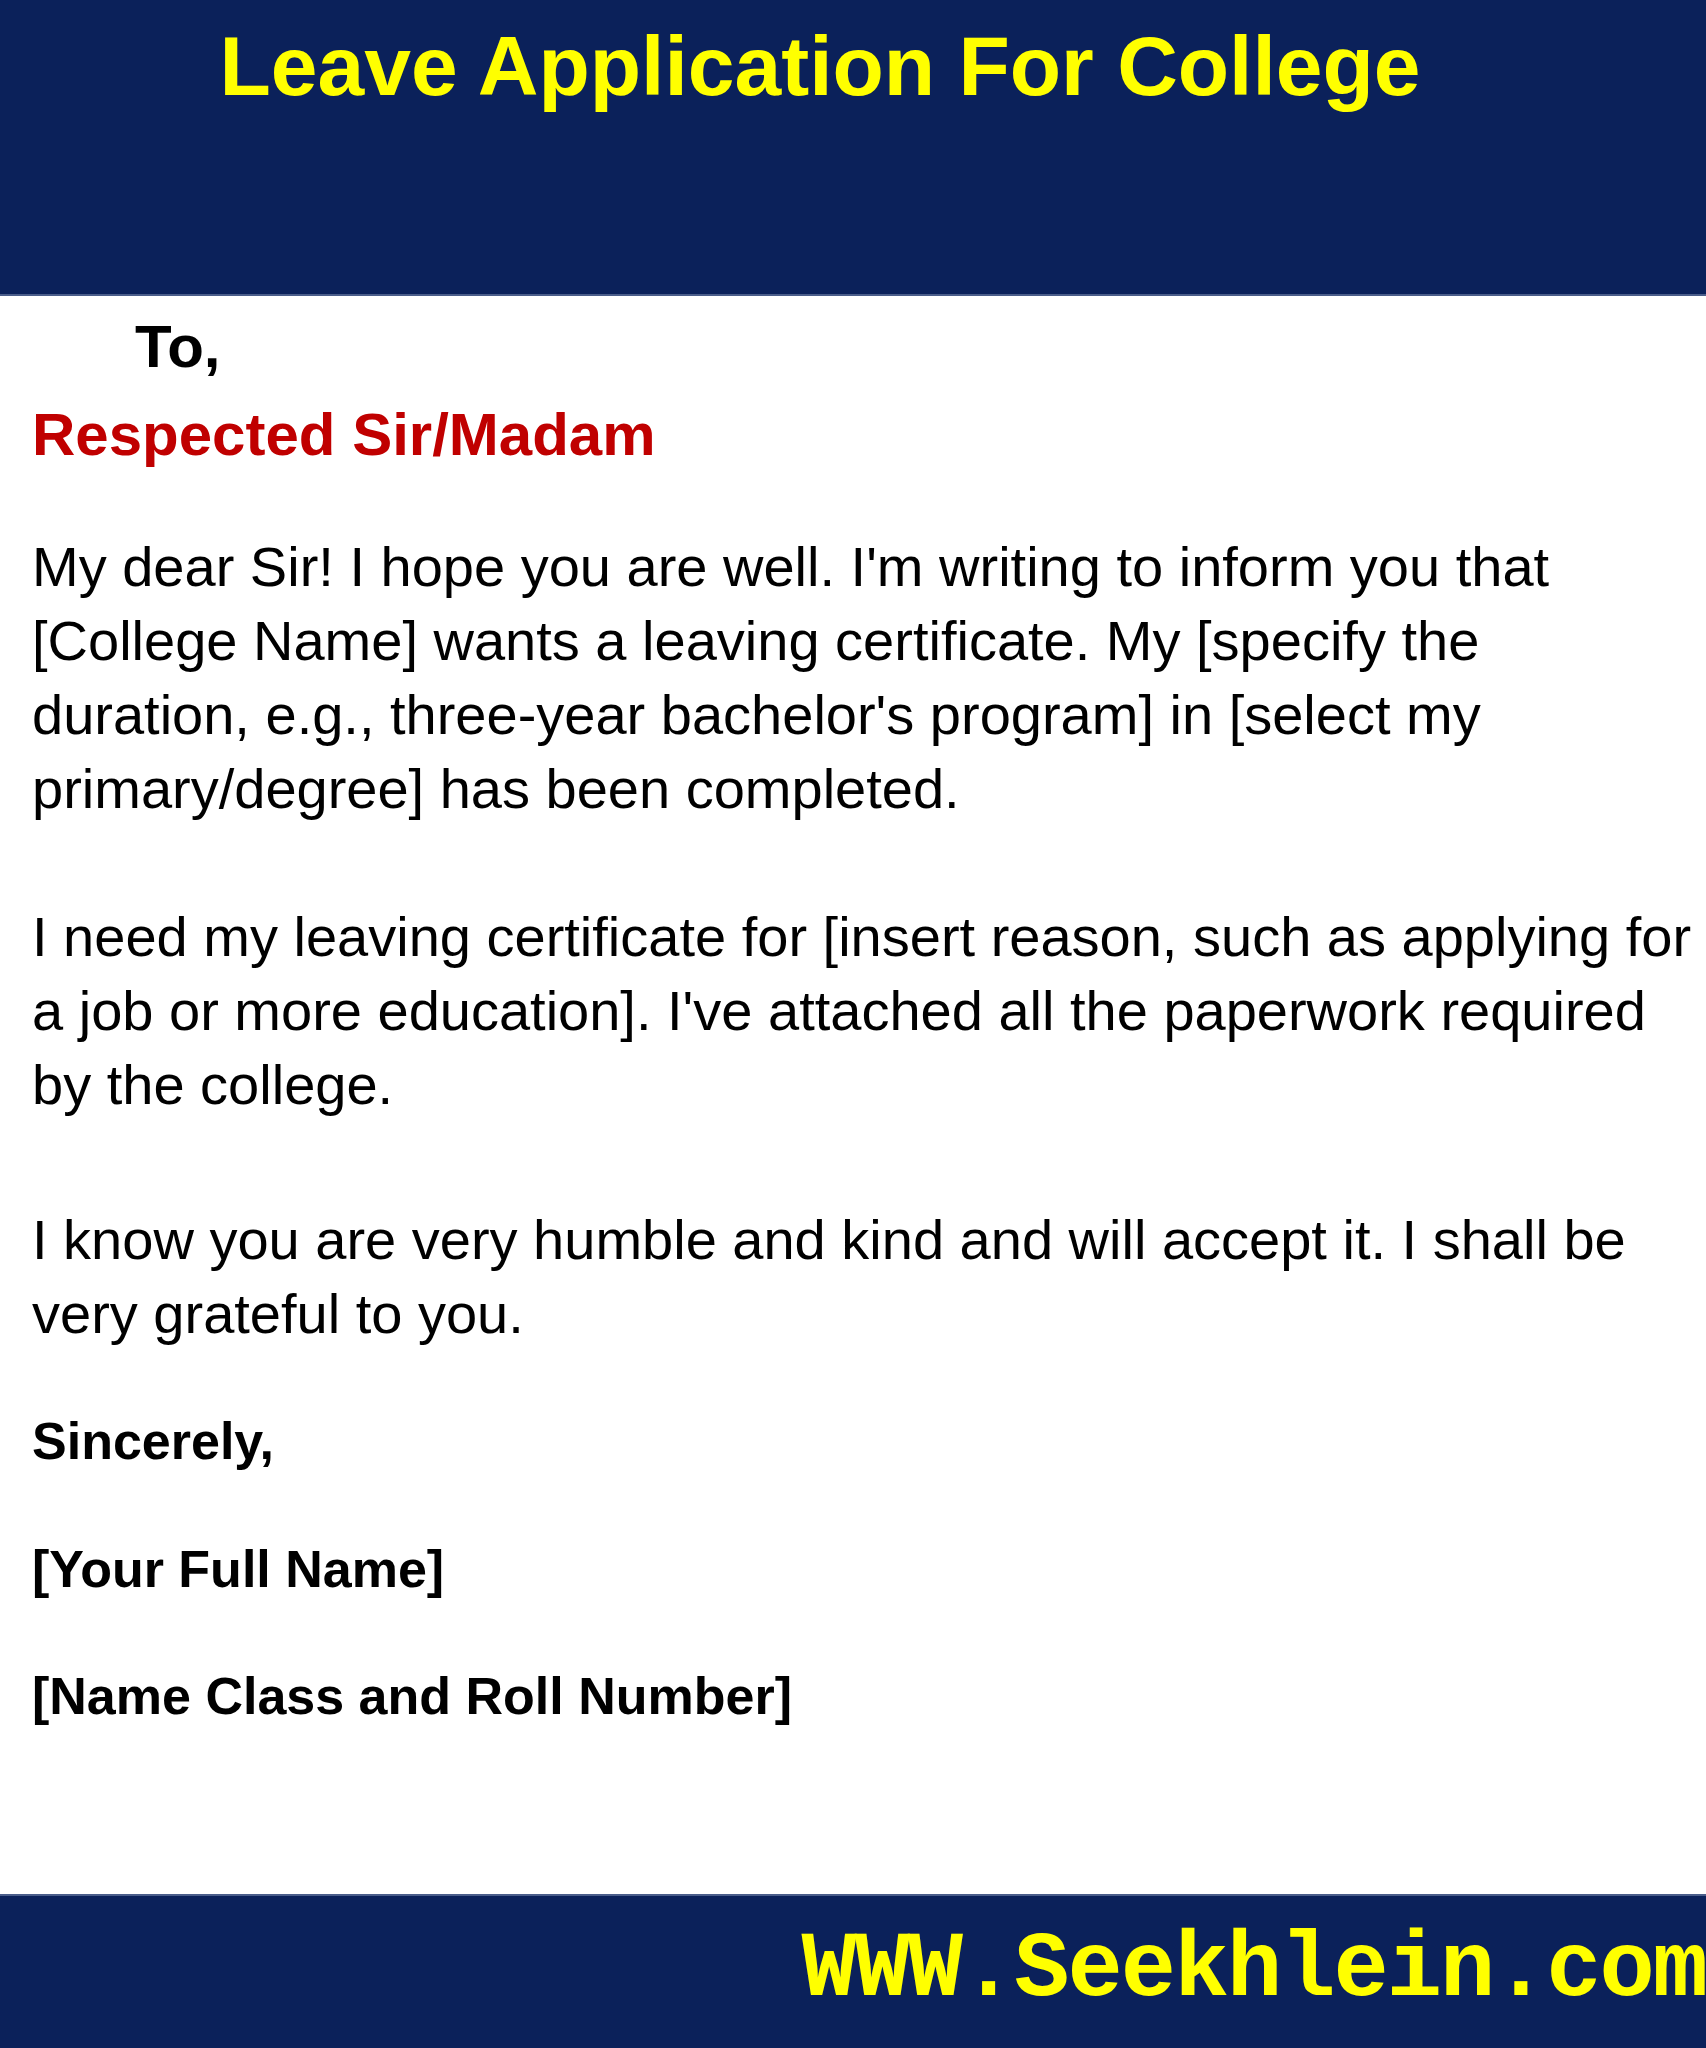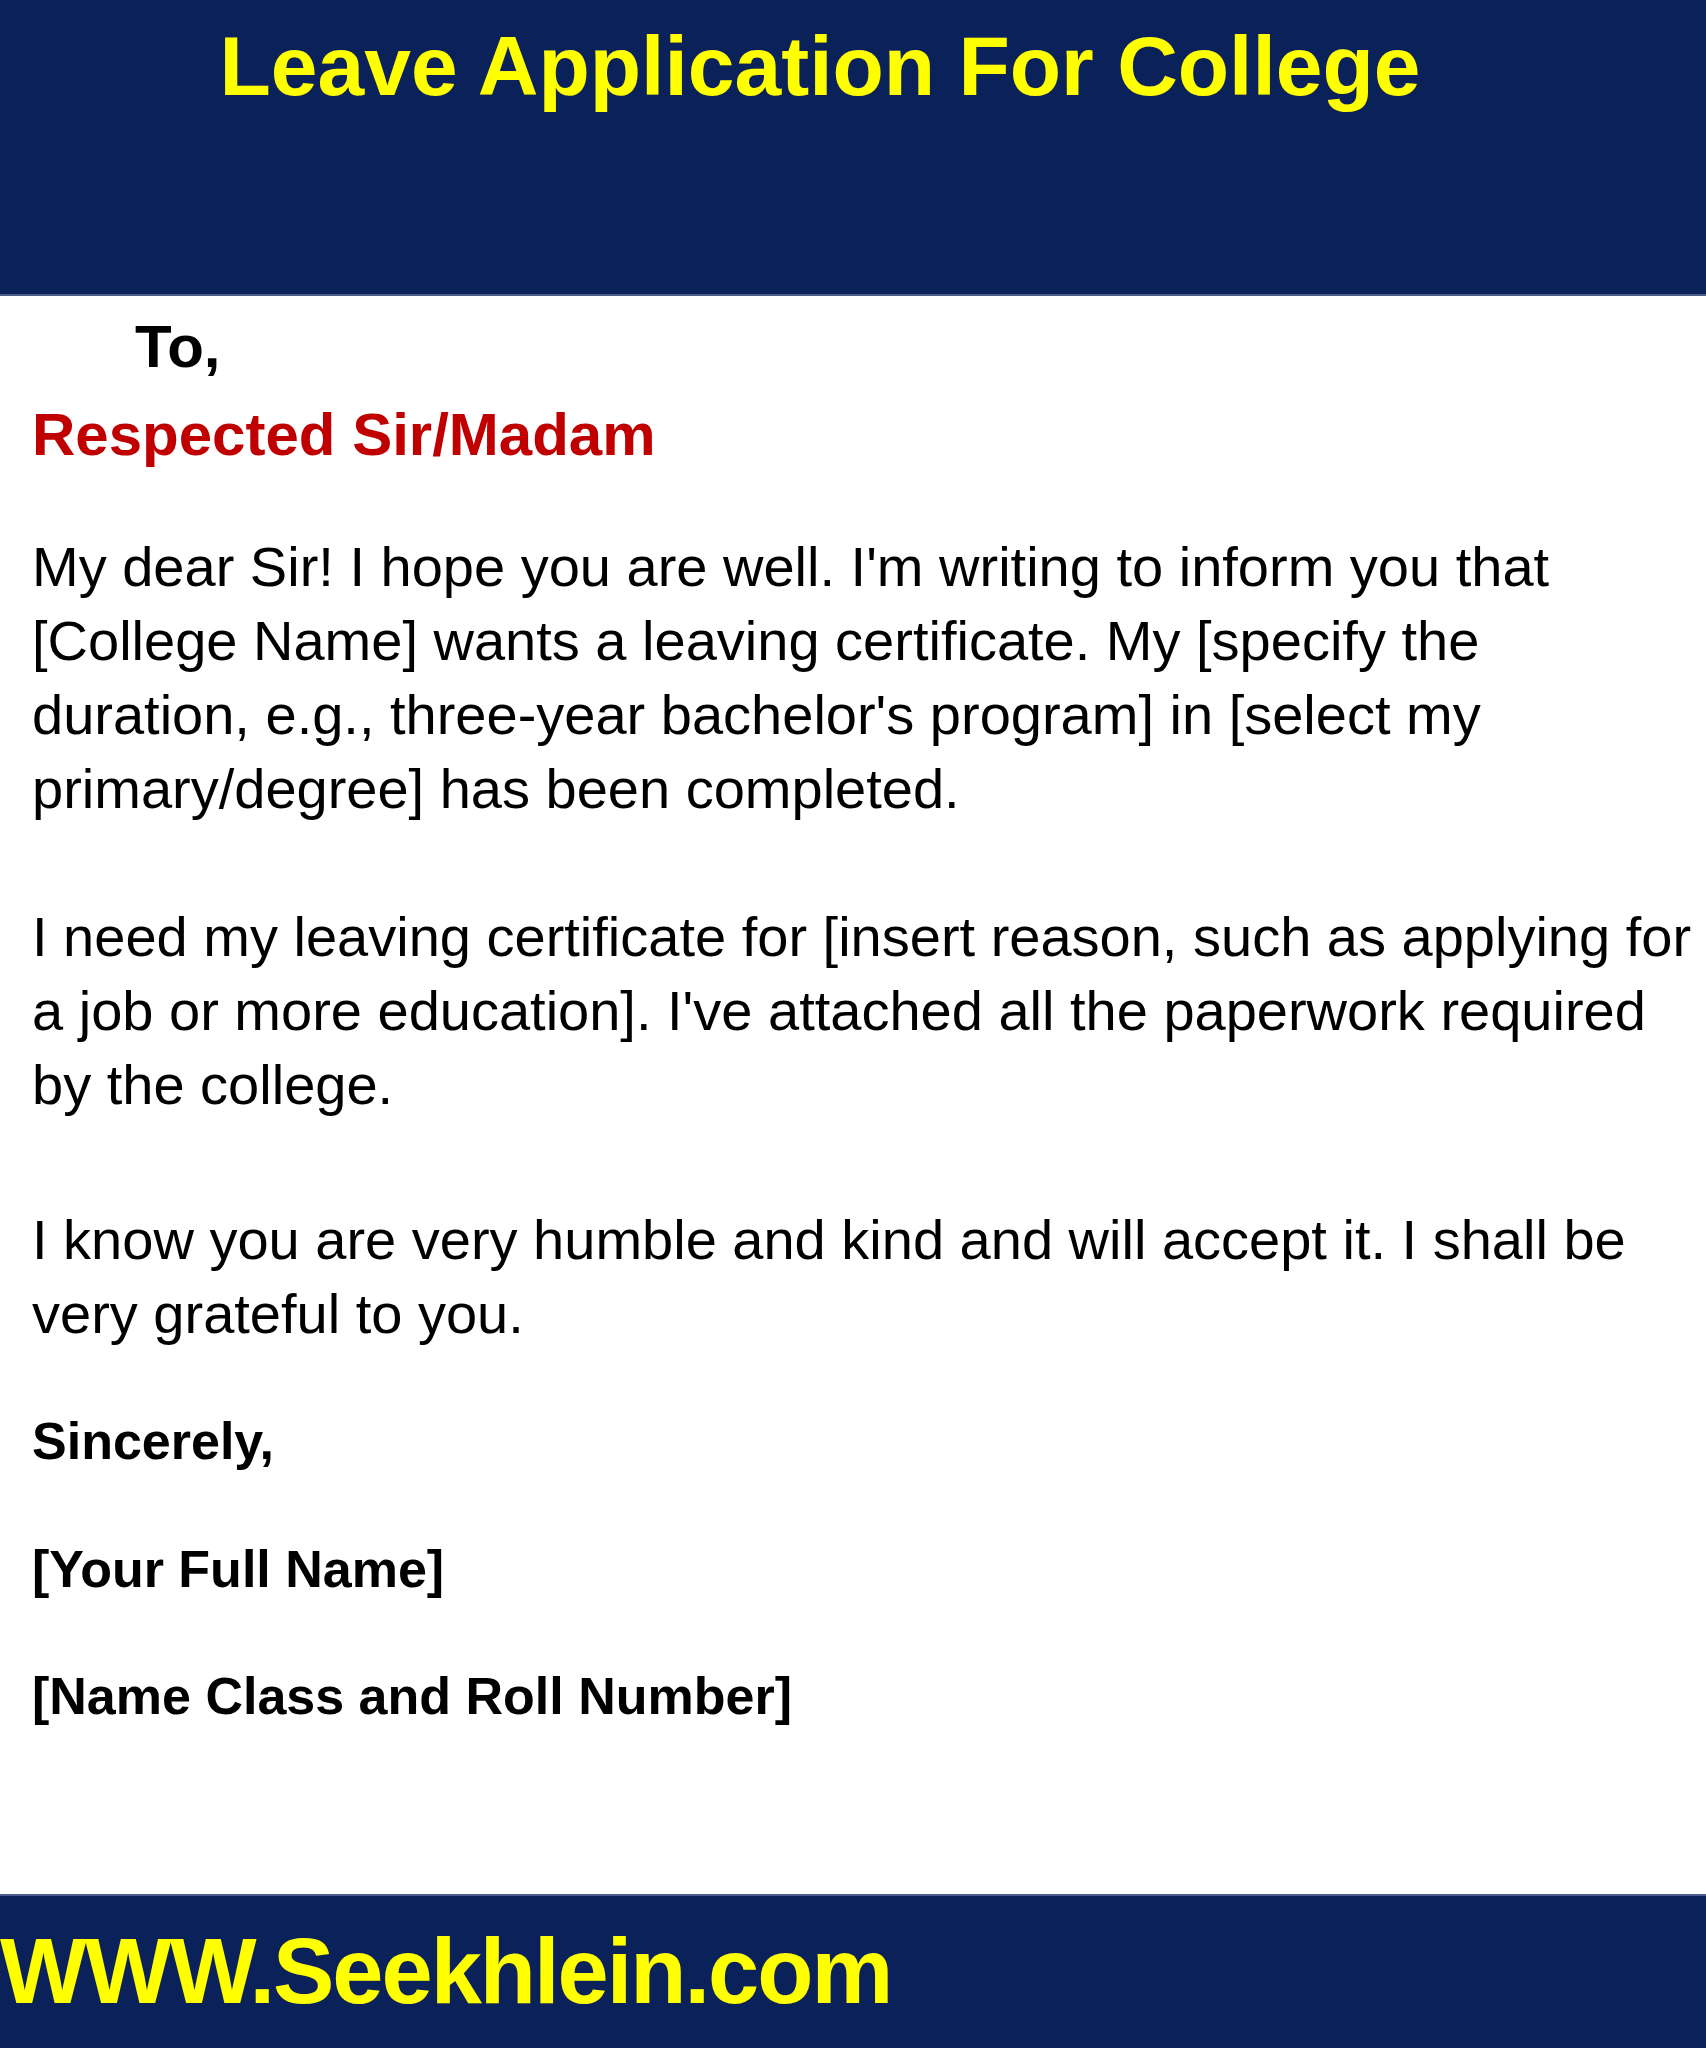--- a/index.html
+++ b/index.html
@@ -86,26 +86,26 @@
       width: 1706px;
       height: 154px;
       background: #0b215a;
       border-top: 2px solid #4a5d8a;
       box-sizing: border-box;
     }
     .footer-text {
       position: absolute;
       left: 0; top: 20px;
       width: 1706px;
-      text-align: left;
+      text-align: right;
       color: #ffff00;
       font-weight: bold;
       font-size: 92px;
       line-height: 110px;
-      font-family: Liberation Sans, sans-serif;
+      font-family: Liberation Mono, monospace;
       letter-spacing: -2px;
     }
   </style>
 </head>
 <body>
 
 <div class="header">
   <div class="header-title">
     <div>Leave Application For College</div>
   </div>

